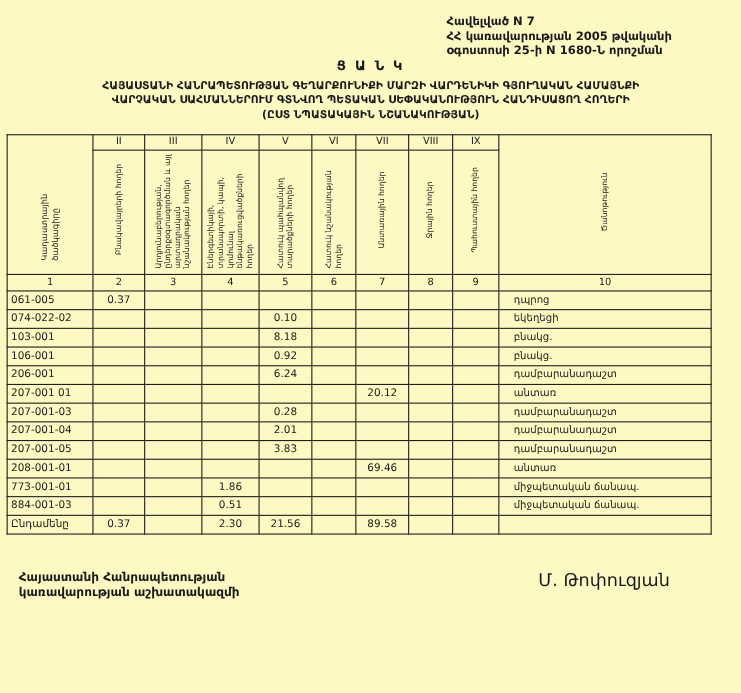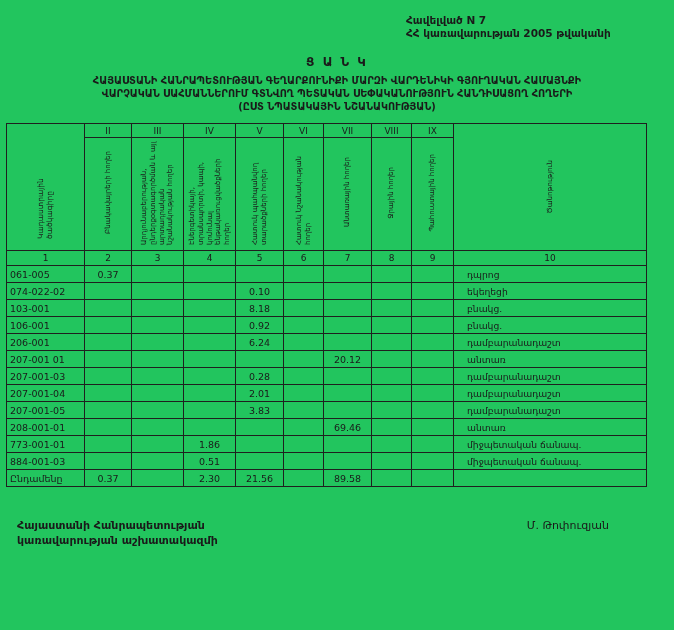--- a/index.html
+++ b/index.html
@@ -1,22 +1,22 @@
 <!DOCTYPE html>
 <html><head>
 <meta charset="utf-8">
 <style>
   html,body{margin:0;padding:0;background:#e9e9e9;}
   .page{
-    width:674px;height:630px;background:#22c55e;color:#1a1a1a;
+    width:674px;height:630px;background:#fef9c3;color:#1a1a1a;
     font-family:"DejaVu Sans",sans-serif;position:relative;overflow:hidden;
     box-sizing:border-box;padding-top:14px;
   }
   .annex{width:252px;margin-left:406px;font-weight:bold;font-size:10.5px;line-height:1.25;}
-  .doc-title{text-align:center;font-weight:bold;font-size:12px;margin-top:15px;letter-spacing:2px;}
+  .doc-title{text-align:center;font-weight:bold;font-size:12px;margin-top:0;letter-spacing:2px;}
   .subtitle{text-align:center;font-weight:bold;font-size:9.8px;line-height:1.3;margin-top:6px;}
   table.land{
     border-collapse:collapse;table-layout:fixed;width:640px;margin:10px 0 0 6px;
   }
   table.land th,table.land td{
     border:1px solid #1f1f1f;padding:0 2px;overflow:hidden;white-space:nowrap;
   }
   table.land{border:1.5px solid #1f1f1f;}
   thead th{font-weight:normal;text-align:center;vertical-align:middle;}
   tr.romanrow th{height:13px;font-size:9px;}
@@ -30,30 +30,31 @@
   tr.numrow td{height:14px;font-size:9px;text-align:center;}
   tbody td{height:16px;font-size:9.5px;}
   tbody td.code{text-align:left;padding-left:3px;}
   tbody td.num{text-align:center;}
   tbody td.note{text-align:left;padding-left:13px;font-size:9.2px;}
   .footer{
     display:flex;justify-content:space-between;align-items:flex-start;
     width:620px;margin:32px 0 0 17px;
   }
   .footer-left{font-weight:bold;font-size:11px;line-height:1.35;}
-  .signature{font-size:11px;margin-right:28px;}
+  .signature{font-size:16px;margin-right:28px;}
 </style>
 </head>
 <body>
 
 <div class="page">
 
   <div class="annex">
     <div>Հավելված N 7</div>
     <div>ՀՀ կառավարության 2005 թվականի</div>
+    <div>օգոստոսի 25-ի N 1680-Ն որոշման</div>
   </div>
 
   <div class="doc-title">Ց Ա Ն Կ</div>
 
   <div class="subtitle">
     <div>ՀԱՅԱՍՏԱՆԻ ՀԱՆՐԱՊԵՏՈՒԹՅԱՆ ԳԵՂԱՐՔՈՒՆԻՔԻ ՄԱՐԶԻ ՎԱՐԴԵՆԻԿԻ ԳՅՈՒՂԱԿԱՆ ՀԱՄԱՅՆՔԻ</div>
     <div>ՎԱՐՉԱԿԱՆ ՍԱՀՄԱՆՆԵՐՈՒՄ ԳՏՆՎՈՂ ՊԵՏԱԿԱՆ ՍԵՓԱԿԱՆՈՒԹՅՈՒՆ ՀԱՆԴԻՍԱՑՈՂ ՀՈՂԵՐԻ</div>
     <div>(ԸՍՏ ՆՊԱՏԱԿԱՅԻՆ ՆՇԱՆԱԿՈՒԹՅԱՆ)</div>
   </div>
 

